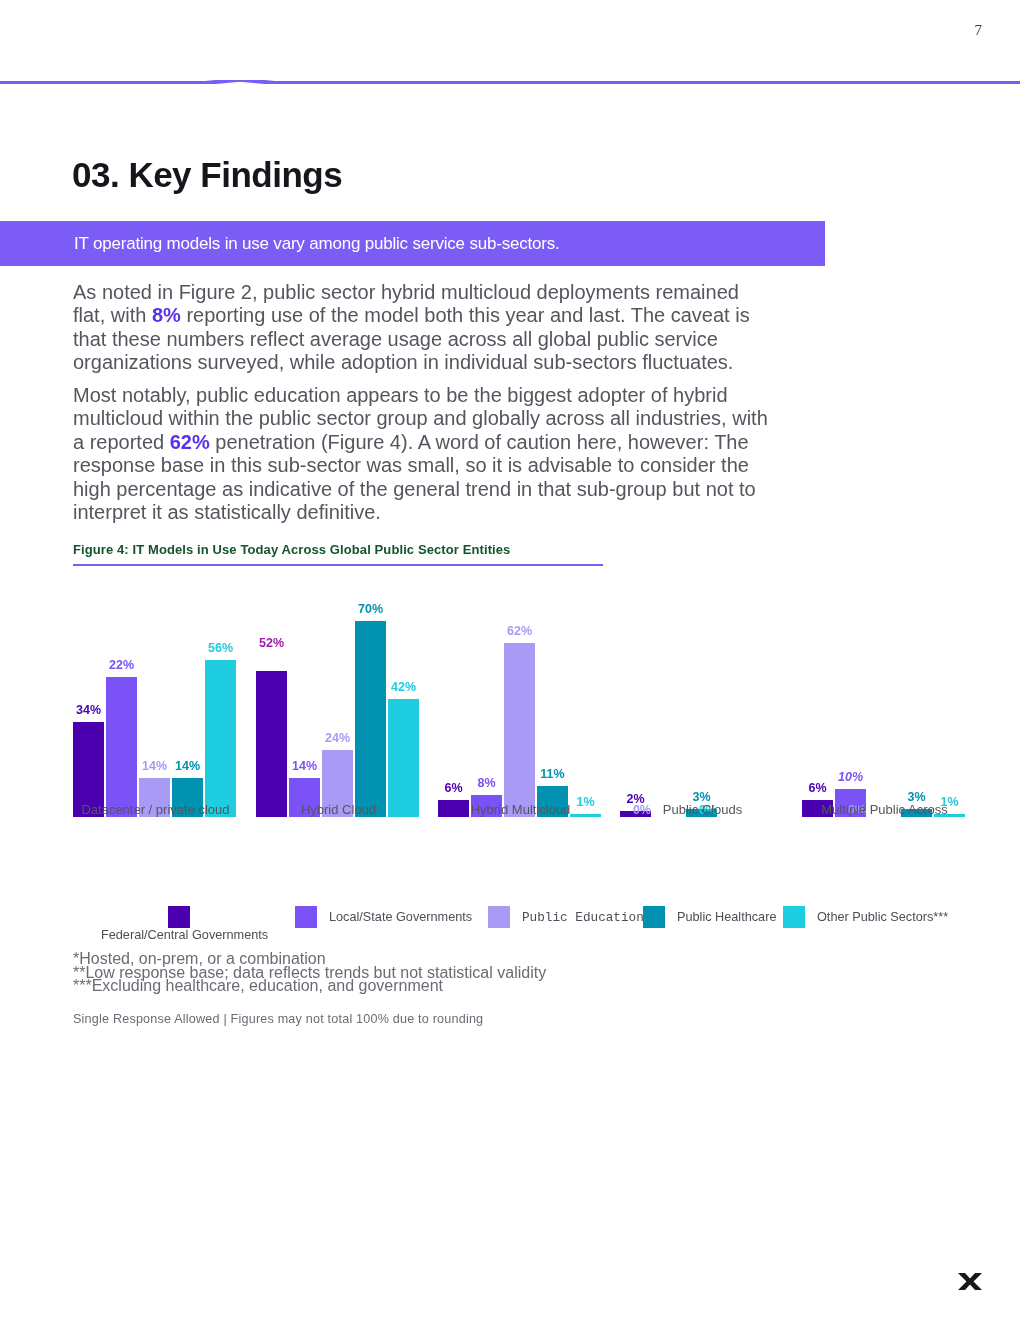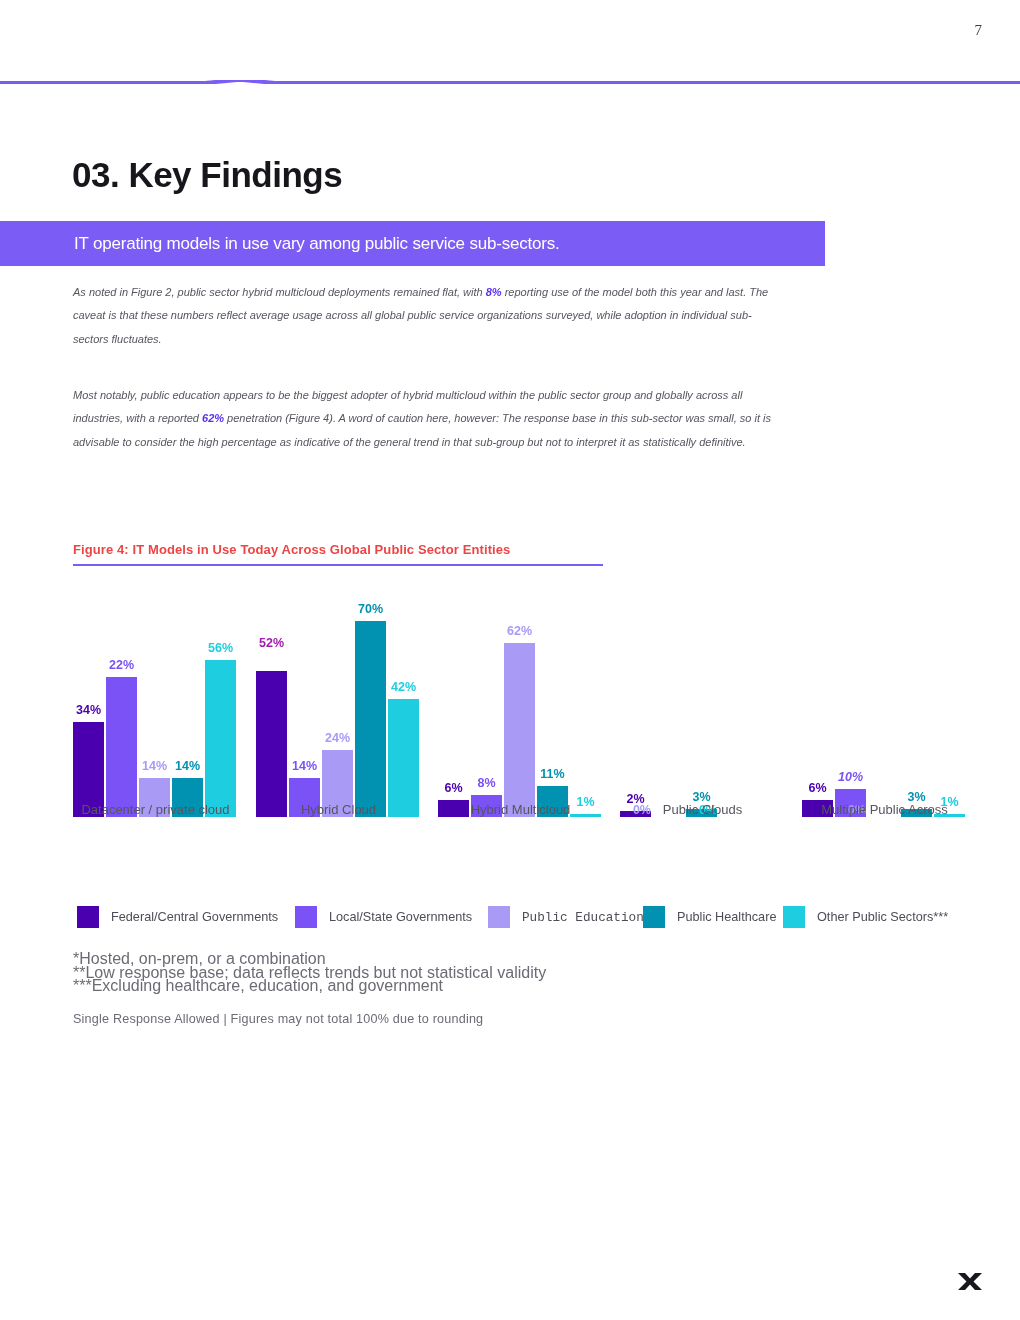--- a/index.html
+++ b/index.html
@@ -31,28 +31,28 @@
   .banner {
     position:absolute; left:0; top:221px; width:825px; height:45px;
     background:#7b5cf5;
     display:flex; align-items:center;
   }
   .banner-text {
     margin-left:74px; color:#ffffff; font-size:17px; letter-spacing:-0.2px;
   }
 
   
-  .copy { position:absolute; left:73px; font-size:11px; line-height:23.4px; color:#55555f;font-style:italic; }
+  .copy { position:absolute; left:73px; font-size:20px; line-height:23.4px; color:#55555f; }
   #para1 { top:281px; width:700px; }
   #para2 { top:384px; width:705px; }
   .hl { color:#5b2ff0; font-weight:bold; }
 
   
   .fig-caption-wrap { position:absolute; left:73px; top:542px; width:530px; }
-  .fig-caption { font-size:13px; font-weight:bold; color:#ef4444; letter-spacing:0.1px; padding-bottom:7px; }
+  .fig-caption { font-size:13px; font-weight:bold; color:#14532d; letter-spacing:0.1px; padding-bottom:7px; }
   .fig-rule { height:2px; background:#7b5cf5; width:530px; }
 
   .chart { position:absolute; left:0px; top:596px; width:1020px; height:270px; }
   .plot { position:absolute; left:0; top:0; width:1020px; height:246px; }
 
   .group { position:absolute; bottom:25px; height:221px; }
   .bars { position:absolute; bottom:0; left:0; height:196px; display:flex; align-items:flex-end; gap:2px; }
   .barwrap { position:relative; width:31px; height:100%; display:flex; align-items:flex-end; }
   .bar { width:31px; }
   .bar-label {
@@ -229,21 +229,21 @@
             <div class="bar" style="height: 2.8px; background: rgb(31, 205, 224);"></div>
             <div class="bar-label" style="color: rgb(31, 205, 224); bottom: 7.8px;">1%</div>
           </div>
         </div>
         <div class="group-label">Multiple Public Across</div>
       </div>
     </div>
 </div>
 
 <div class="legend" id="legend">
-    <div class="legend-item" style="left: 4px;">
+    <div class="legend-item" style="left: 16px; flex-direction: column;">
       <span class="swatch" style="background: rgb(75, 0, 176);"></span>
       <span class="legend-label">Federal/Central Governments</span>
     </div>
     <div class="legend-item" style="left: 222px;">
       <span class="swatch" style="background: rgb(123, 82, 245);"></span>
       <span class="legend-label">Local/State Governments</span>
     </div>
     <div class="legend-item" style="left: 415px; font-family: Liberation Mono, monospace;">
       <span class="swatch" style="background: rgb(169, 154, 245);"></span>
       <span class="legend-label">Public Education**</span>

